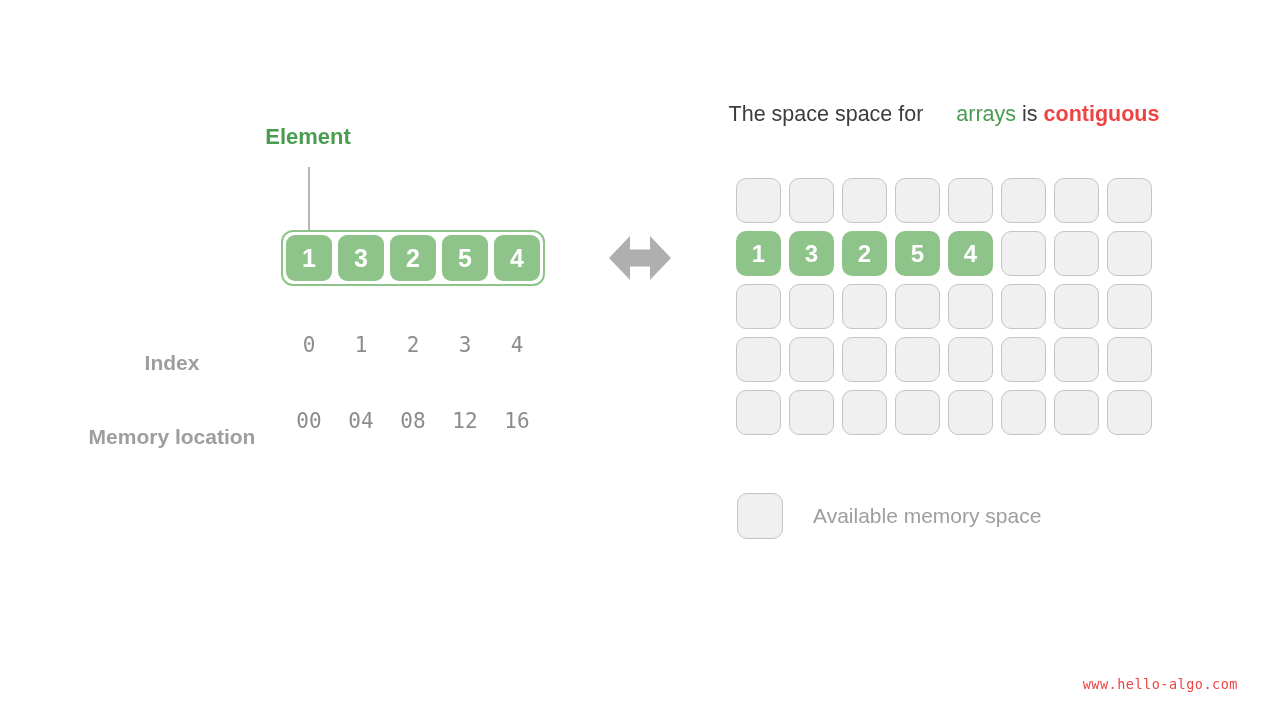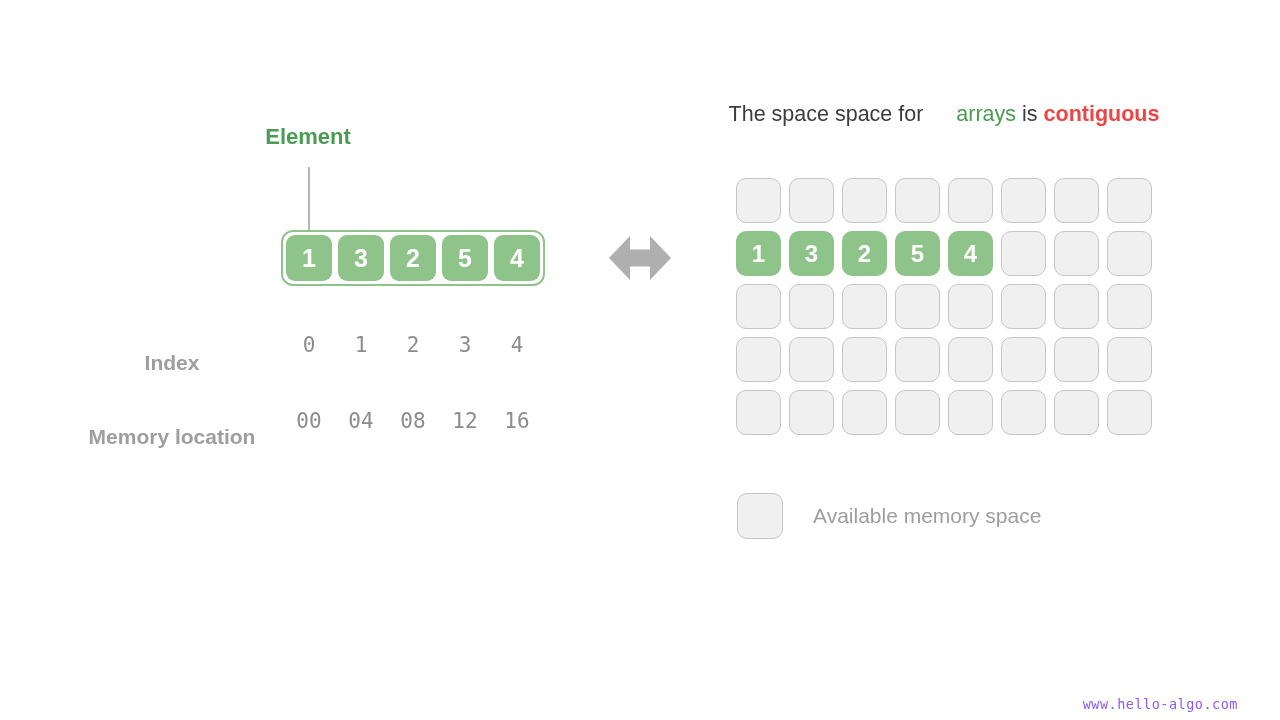--- a/index.html
+++ b/index.html
@@ -67,23 +67,23 @@
 
   #legend { left:737px; top:493px; display:flex; flex-direction:row; gap:16px;align-items:flex-end; }
   .legend-row { display:flex; align-items:center; gap:30px; }
   .legend-swatch { width:46px; height:46px; border-radius:10px; box-sizing:border-box; flex:0 0 auto; }
   .swatch-available { background:#F0F0F0; border:1.5px solid #C5C5C5; }
   .swatch-allocated { background:#8EC48A; }
   .legend-label { font-size:21px; color:#9E9E9E; }
 
   
   #watermark {
-    right:42px; top:696px;
+    right:42px; top:676px;
     font-family:"DejaVu Sans Mono", monospace;
-    font-size:13.5px; color:#8b5cf6; letter-spacing:0.5px;
+    font-size:13.5px; color:#ef4444; letter-spacing:0.5px;
   }
 </style>
 </head>
 <body>
 
 <div id="stage">
 
   <div class="abs green-label" id="element-label">Element</div>
   <div class="abs" id="element-line"></div>
 

